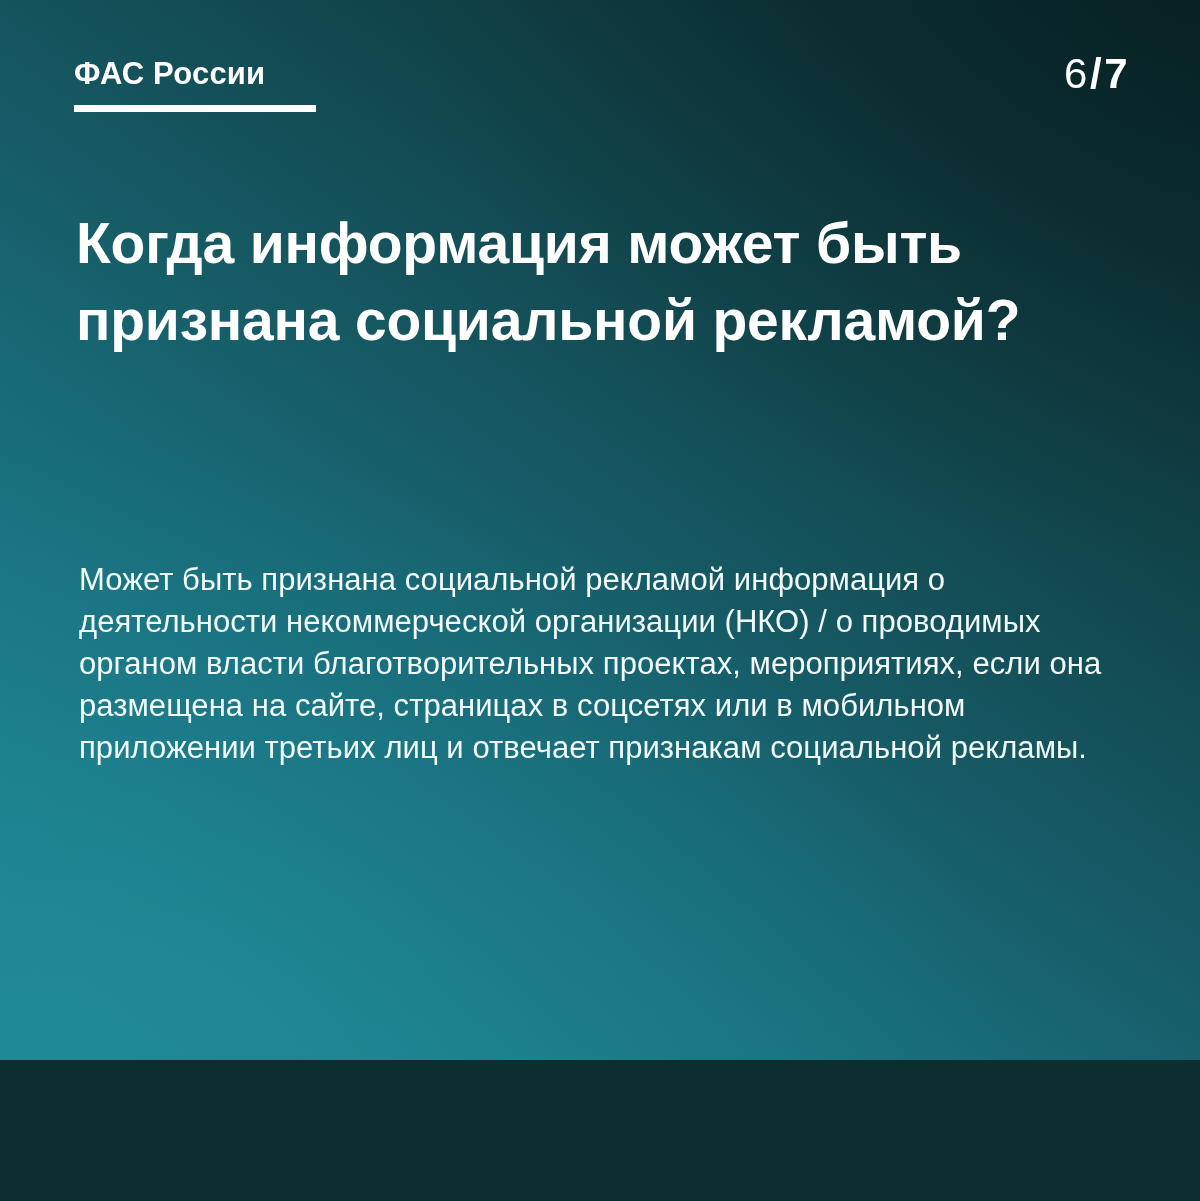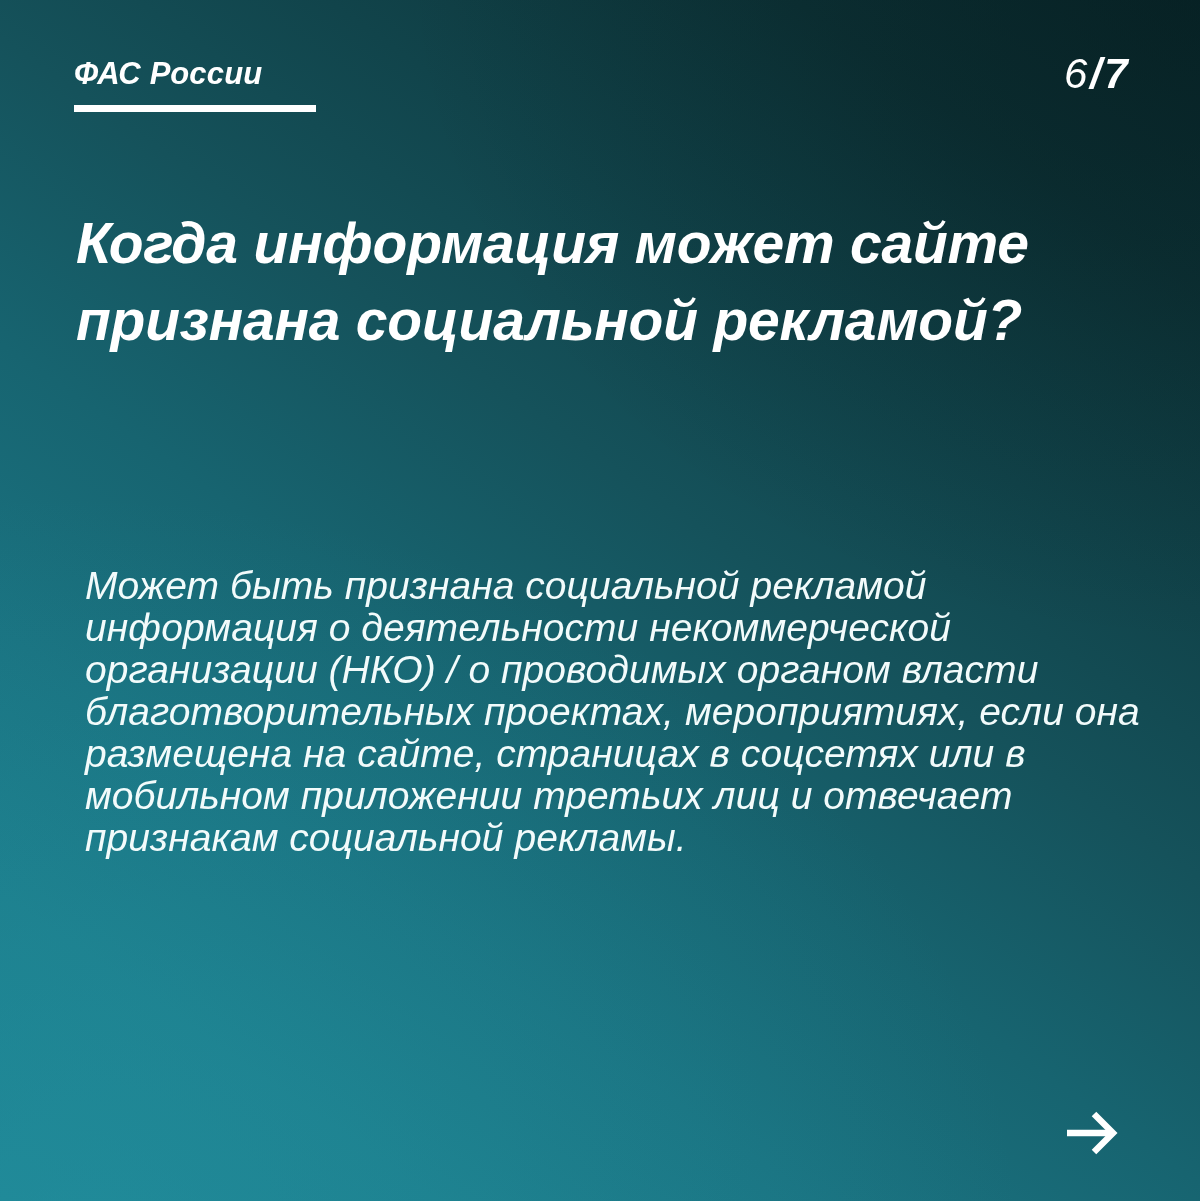--- a/index.html
+++ b/index.html
@@ -10,36 +10,35 @@
     width: 1200px;
     height: 1201px;
     overflow: hidden;
     font-family: "Liberation Sans", "DejaVu Sans", sans-serif;
     background: #0c2e30;
   }
 
   #slide {
     position: relative;
     width: 1200px;
-    height: 1201px;
+    height: 1060px;
     overflow: hidden;
     
     background:
       linear-gradient(
         215deg,
         #0a2b2e 0%,
         #0d3337 14%,
         #11444b 30%,
         #15525b 43%,
         #176470 58%,
         #1a7280 72%,
         #1c7c8a 85%,
         #1d8190 100%
       );
-    font-style: italic;
   }
   
   #slide::after {
     content: "";
     position: absolute;
     inset: 0;
     pointer-events: none;
     background:
       radial-gradient(120% 95% at 6% 104%, rgba(36,150,165,0.48) 0%, rgba(36,150,165,0.20) 34%, rgba(36,150,165,0.0) 66%),
       radial-gradient(95% 80% at 102% -4%, rgba(4,24,27,0.55) 0%, rgba(4,24,27,0.18) 42%, rgba(4,24,27,0) 72%);
@@ -117,23 +116,23 @@
     font-weight: 700;
     line-height: 77px;
     letter-spacing: -0.2px;
   }
 
   .body-copy {
     position: absolute;
     top: 556px;
     left: 0;
     width: 1060px;
-    margin: 9px;
+    margin: 3px;
     color: #f2fbfb;
-    font-size: 39px;
+    font-size: 31px;
     font-weight: 400;
     line-height: 42px;
     letter-spacing: 0.05px;
   }
 
   
   .next-arrow {
     position: absolute;
     left: 1062px;
     top: 1104px;
@@ -161,21 +160,21 @@
     </div>
 
     <div class="counter">
       <span class="cur">6</span><span class="sep">/</span><span class="total">7</span>
     </div>
 
   </div>
 
   <div class="content">
 
-    <h1 class="headline">Когда информация может сайте признана социальной рекламой?</h1>
+    <h1 class="headline">Когда информация может быть признана социальной рекламой?</h1>
 
     <p class="body-copy">Может быть признана социальной рекламой информация о деятельности некоммерческой организации (НКО) / о проводимых органом власти благотворительных проектах, мероприятиях, если она размещена на сайте, страницах в соцсетях или в мобильном приложении третьих лиц и отвечает признакам социальной рекламы.</p>
 
   </div>
 
   <div class="next-arrow">
     <svg viewBox="0 0 58 58" xmlns="http://www.w3.org/2000/svg" aria-hidden="true">
       <g stroke="#ffffff" stroke-width="6.4" fill="none" stroke-linecap="butt" stroke-linejoin="miter">
         <line x1="5" y1="29" x2="50" y2="29"></line>
         <polyline points="32,10 51,29 32,48"></polyline>

